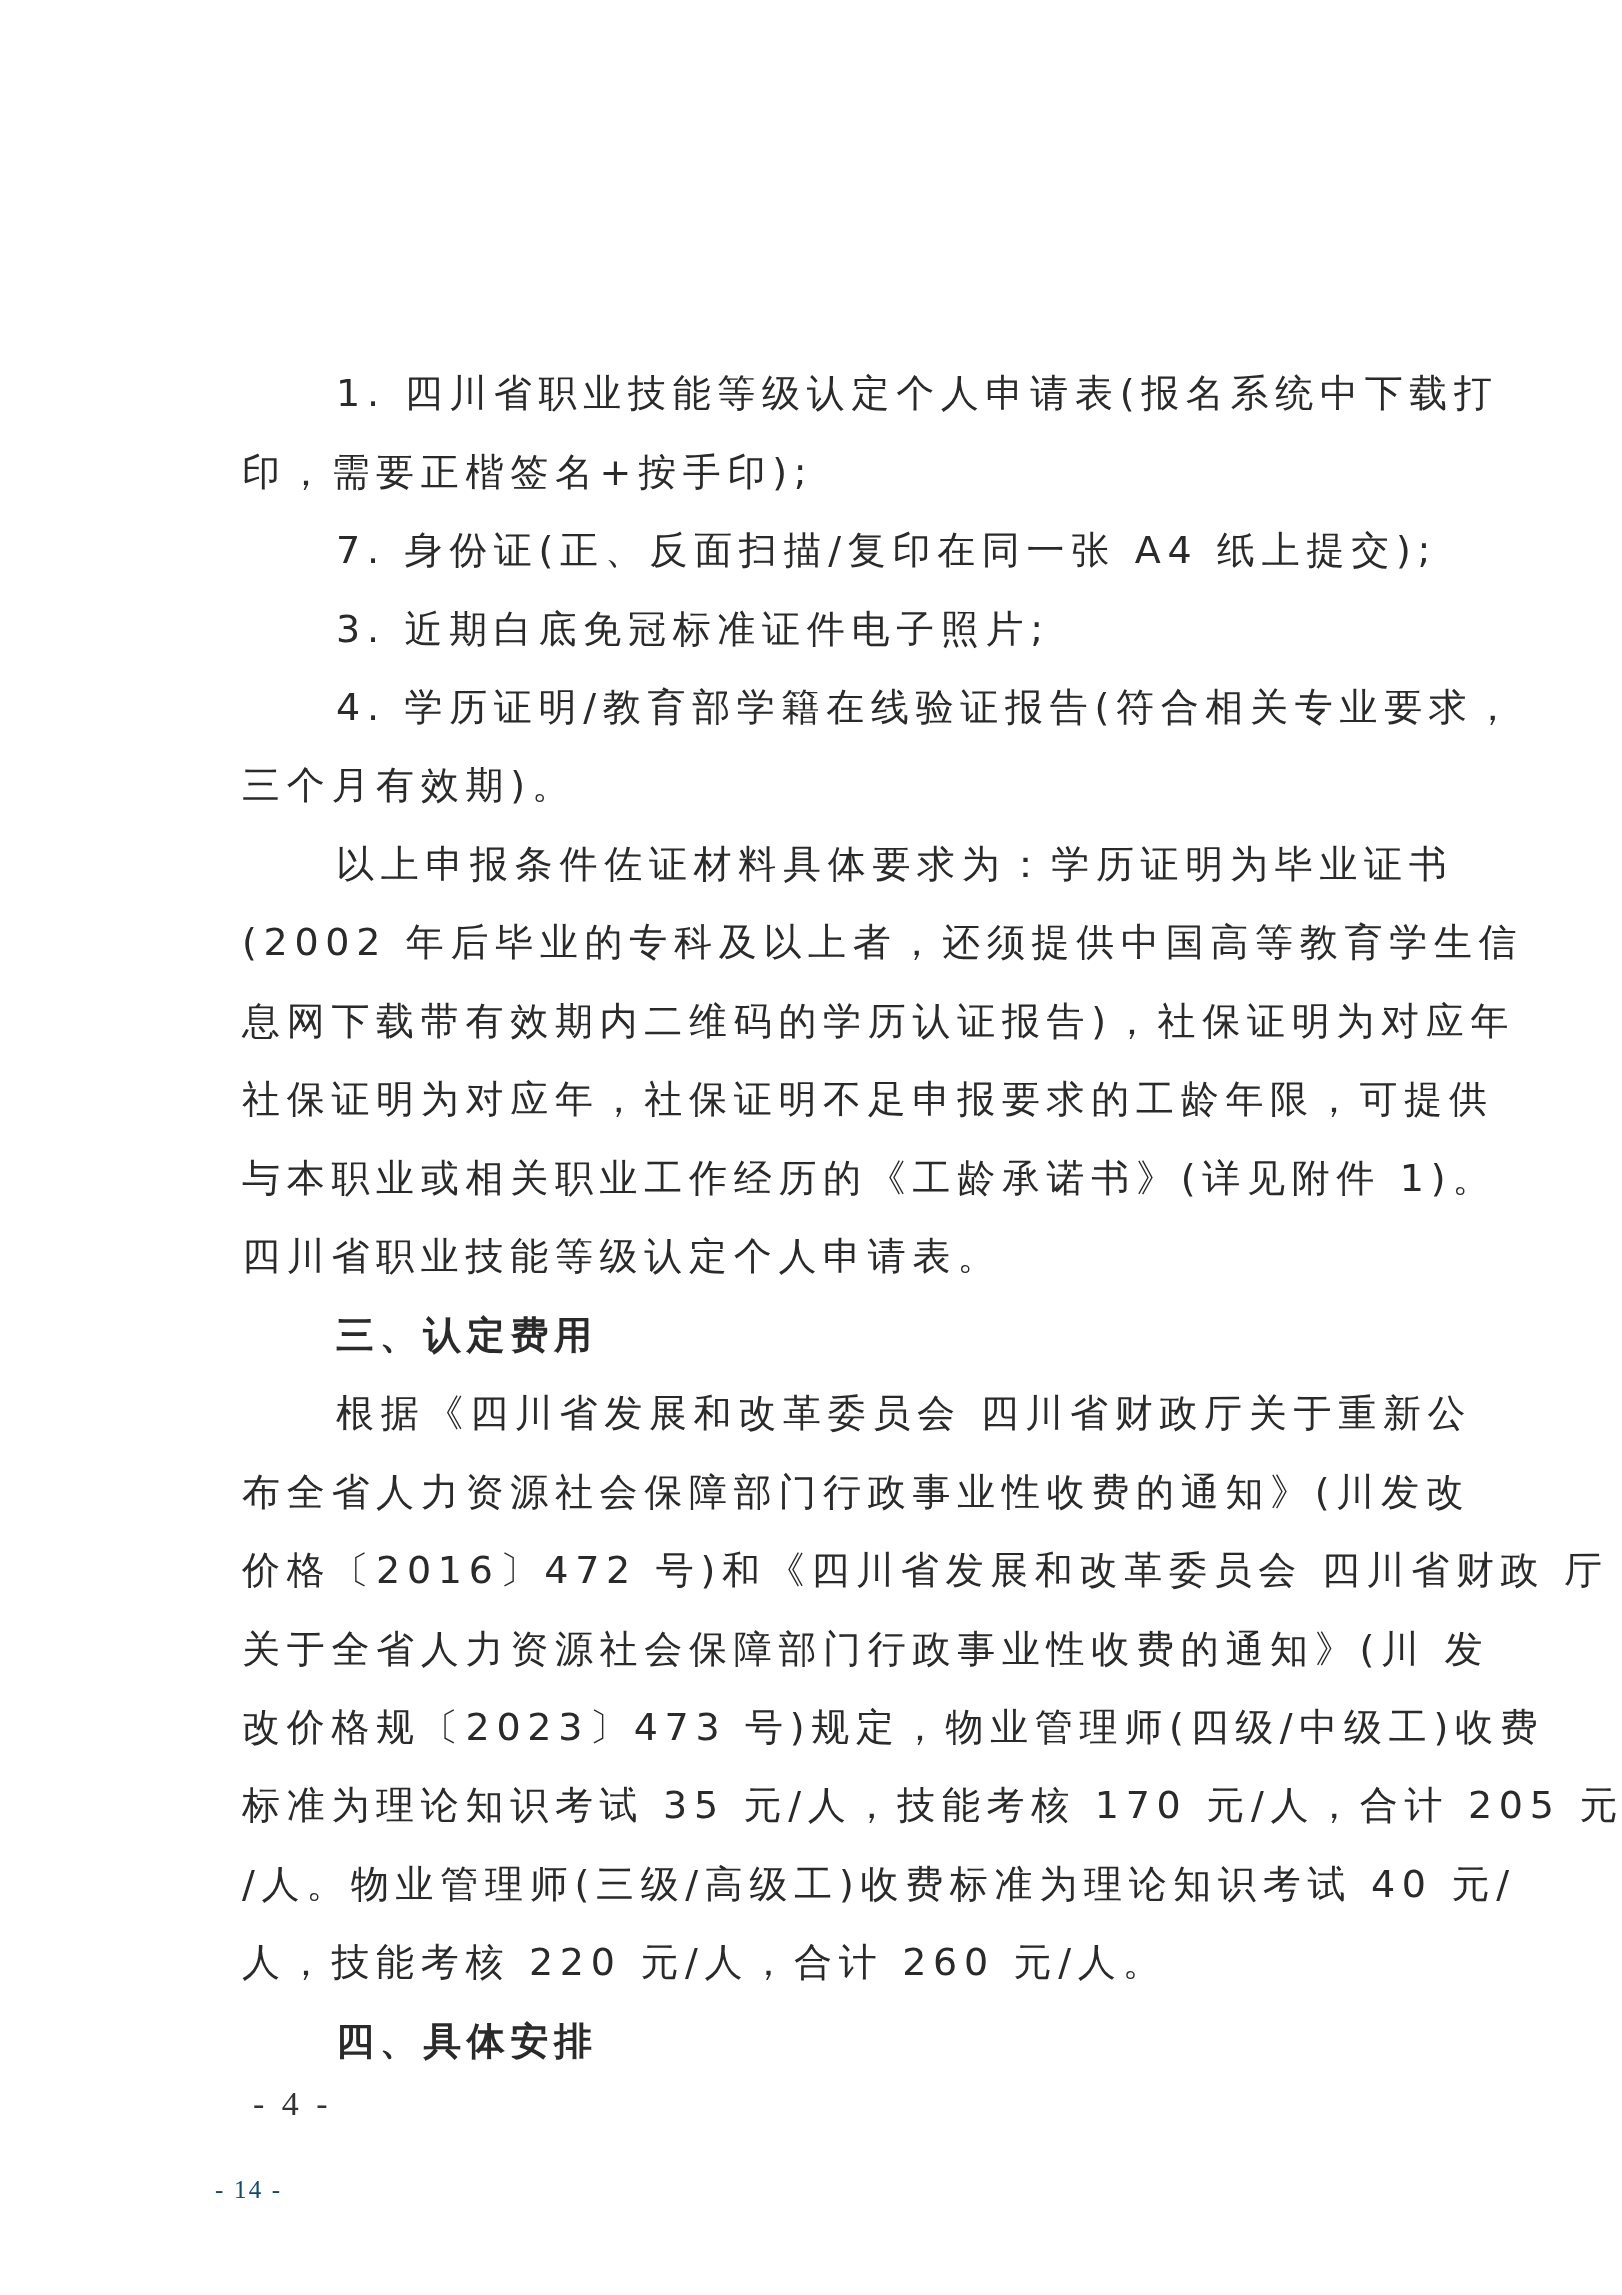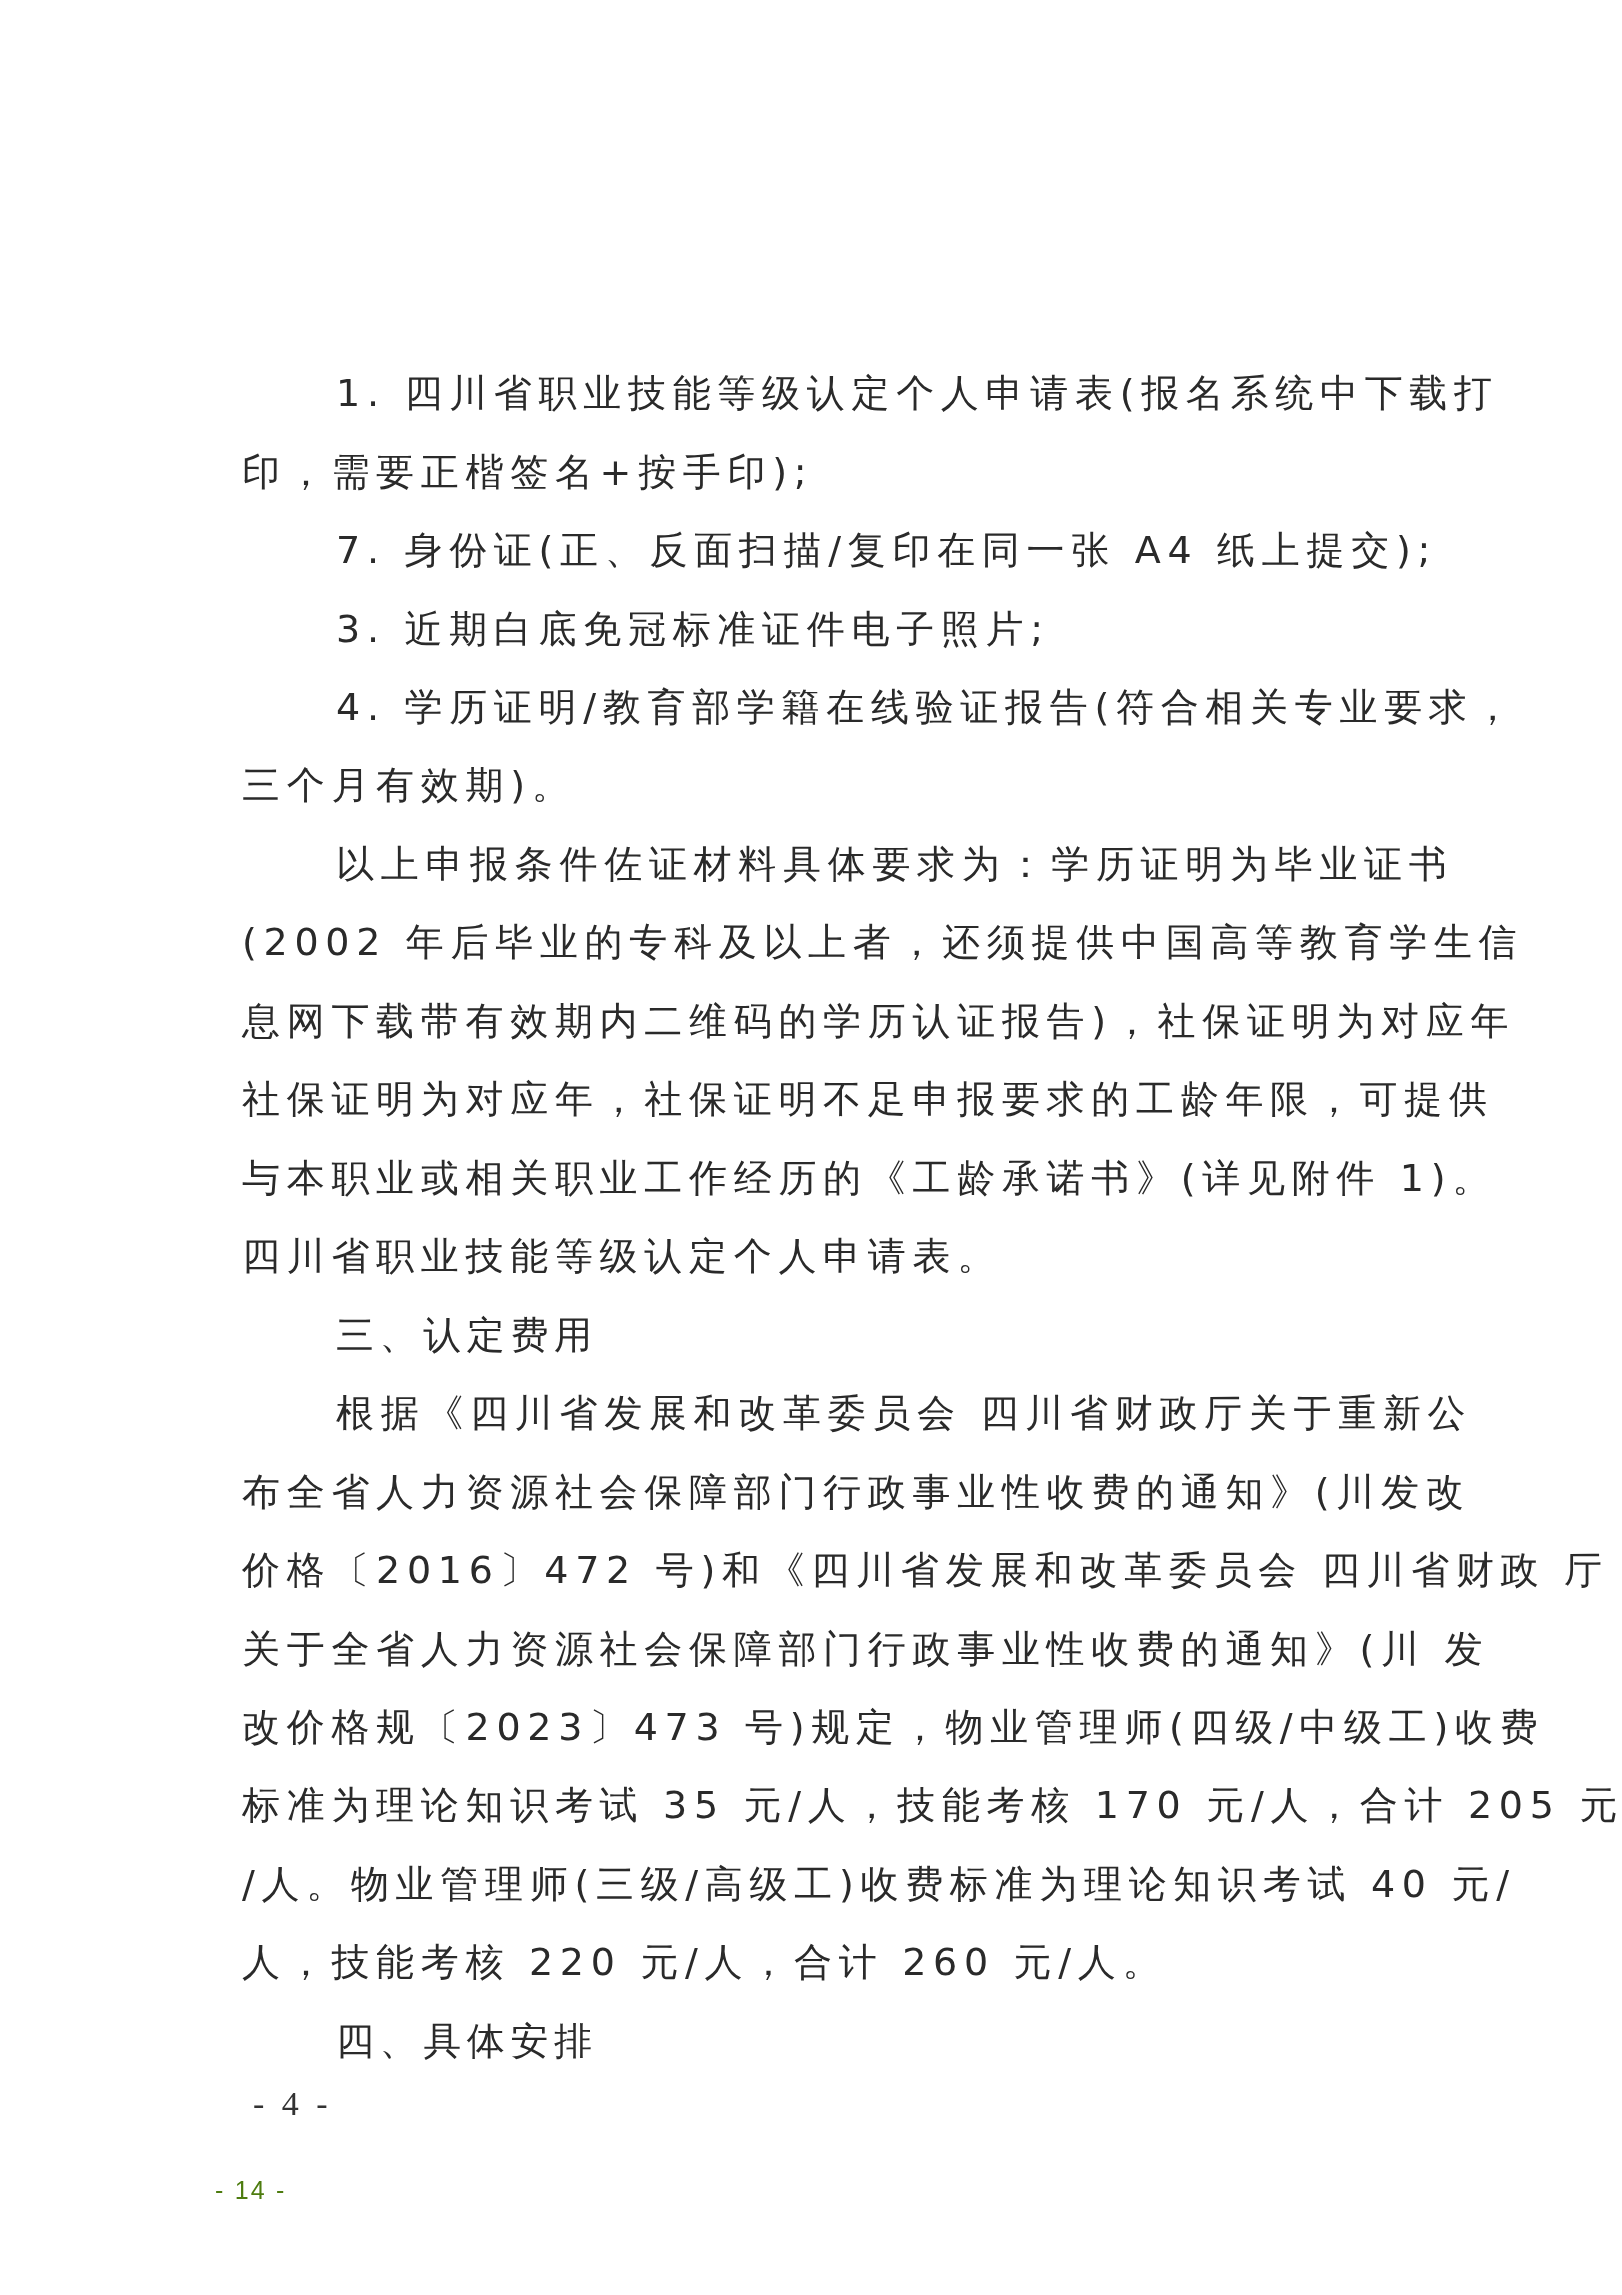--- a/index.html
+++ b/index.html
@@ -35,40 +35,40 @@
     }
     .indent {
       left: 336px;
       width: 1049px;
     }
     .justify {
       text-align: justify;
       text-align-last: justify;
     }
     .heading {
-      font-weight: normal;
+      font-weight: bold;
       letter-spacing: 5.6px;
     }
     .page-num-inner {
       position: absolute;
       left: 253px;
       top: 2029px;
       font-family: "Liberation Serif", "DejaVu Serif", serif;
       font-size: 34px;
       letter-spacing: 4.5px;
       color: #333333;
     }
     .page-num-outer {
       position: absolute;
       left: 215px;
       top: 2130px;
-      font-family: Liberation Sans, sans-serif;
+      font-family: Liberation Serif, serif;
       font-size: 25px;
       letter-spacing: 2.2px;
-      color: #4d7c0f;
+      color: #0c4a6e;
     }
   </style>
 </head>
 <body>
 
 <div class="page">
   <div>
     <div class="line indent justify" style="top:354px">1. 四川省职业技能等级认定个人申请表(报名系统中下载打</div>
     <div class="line" style="top:433px">印，需要正楷签名+按手印);</div>
     <div class="line indent" style="top:511px">7. 身份证(正、反面扫描/复印在同一张 A4 纸上提交);</div>

